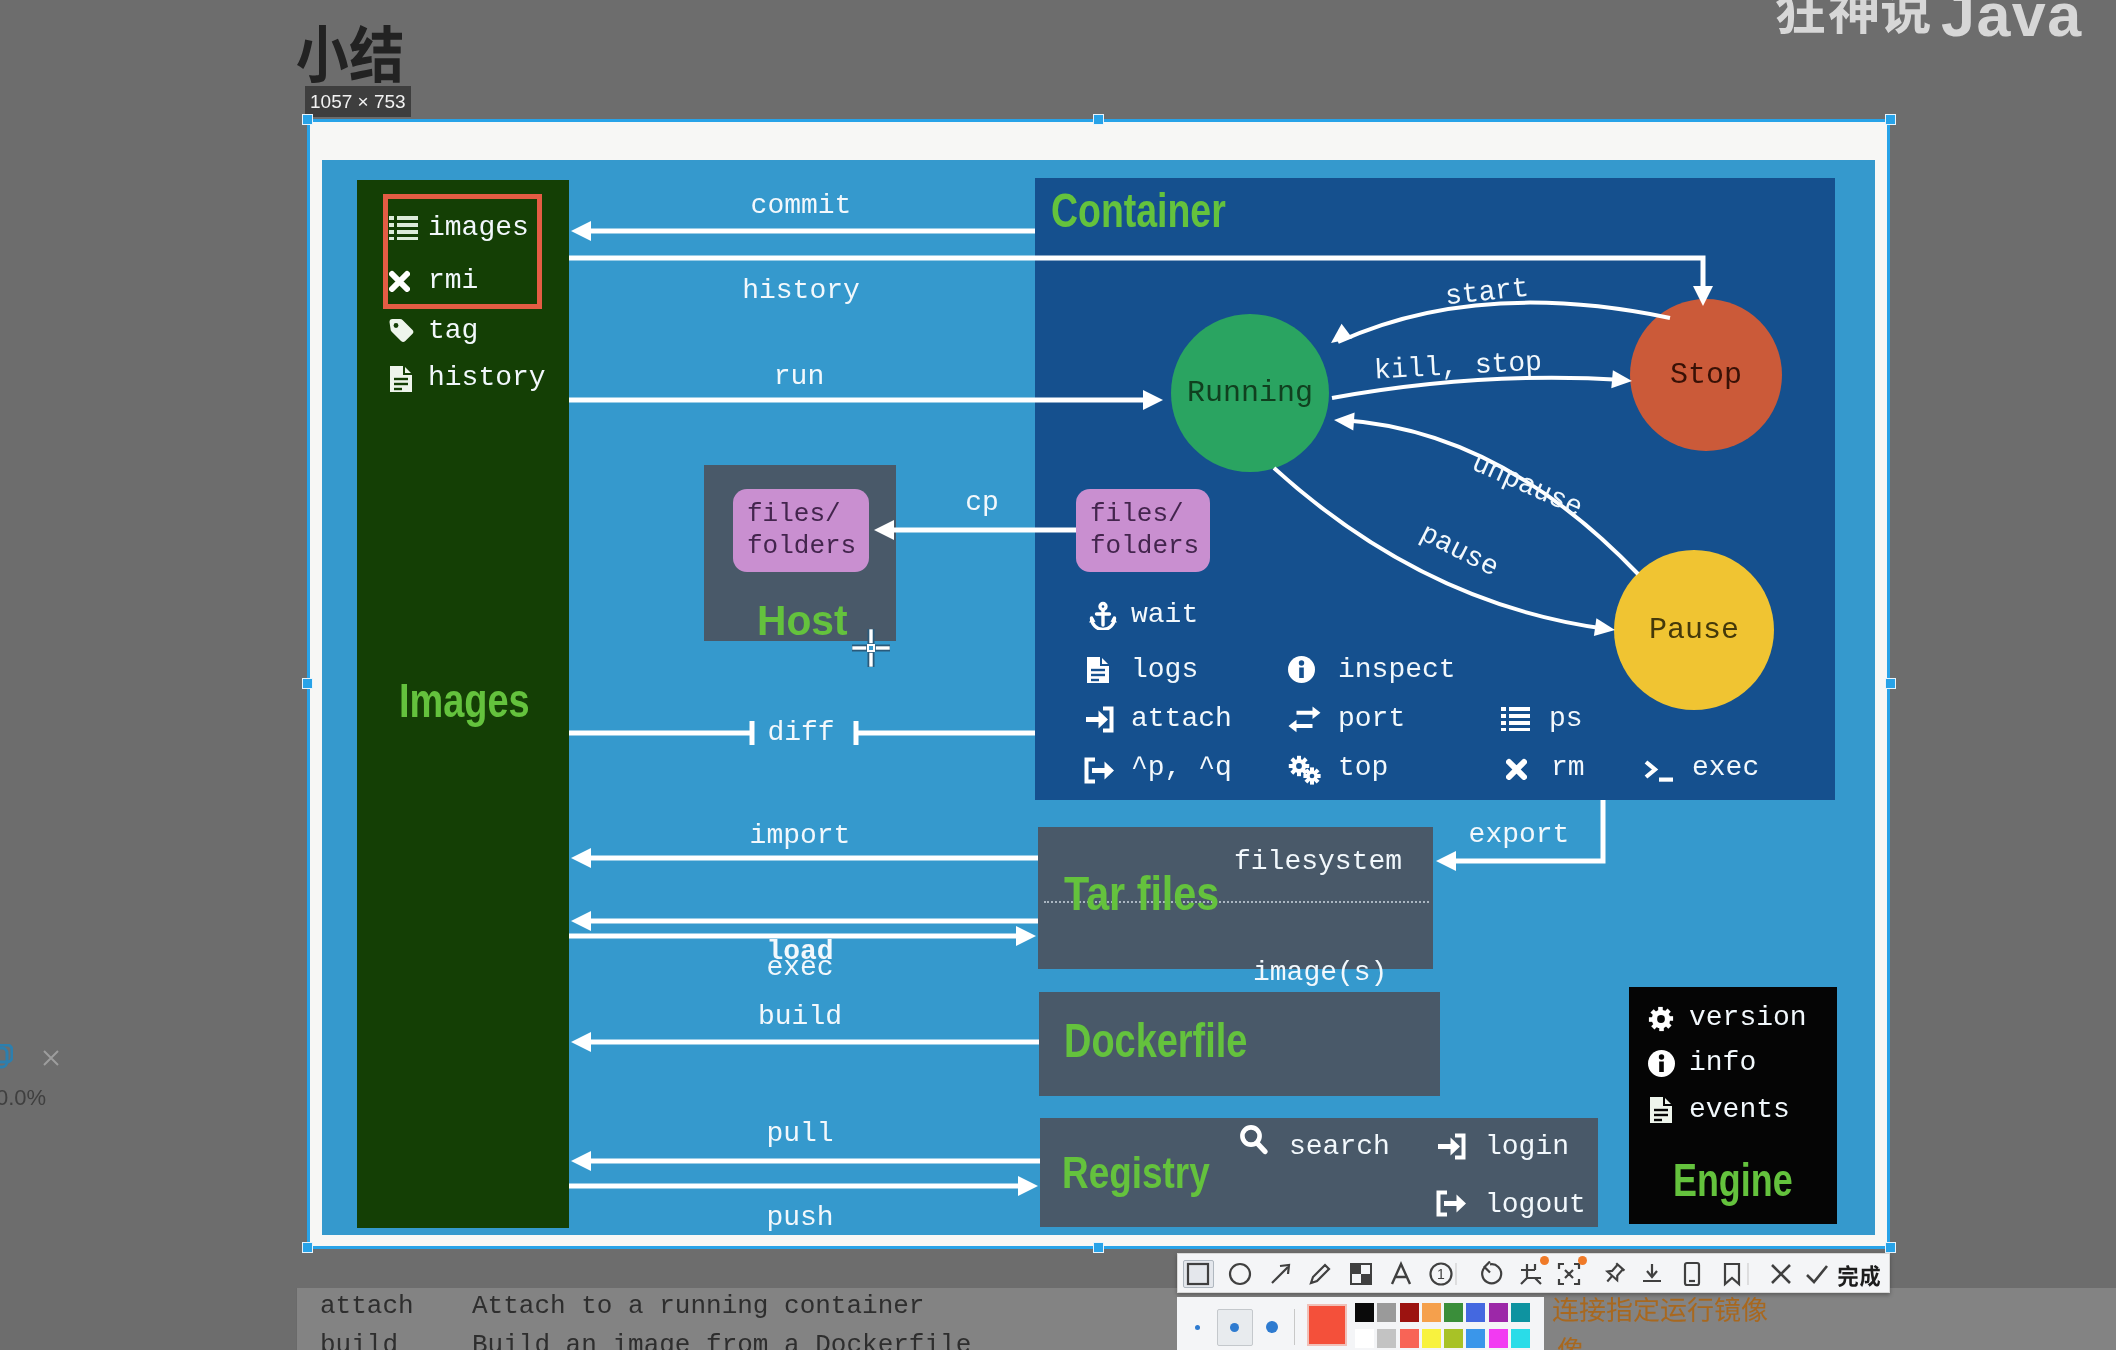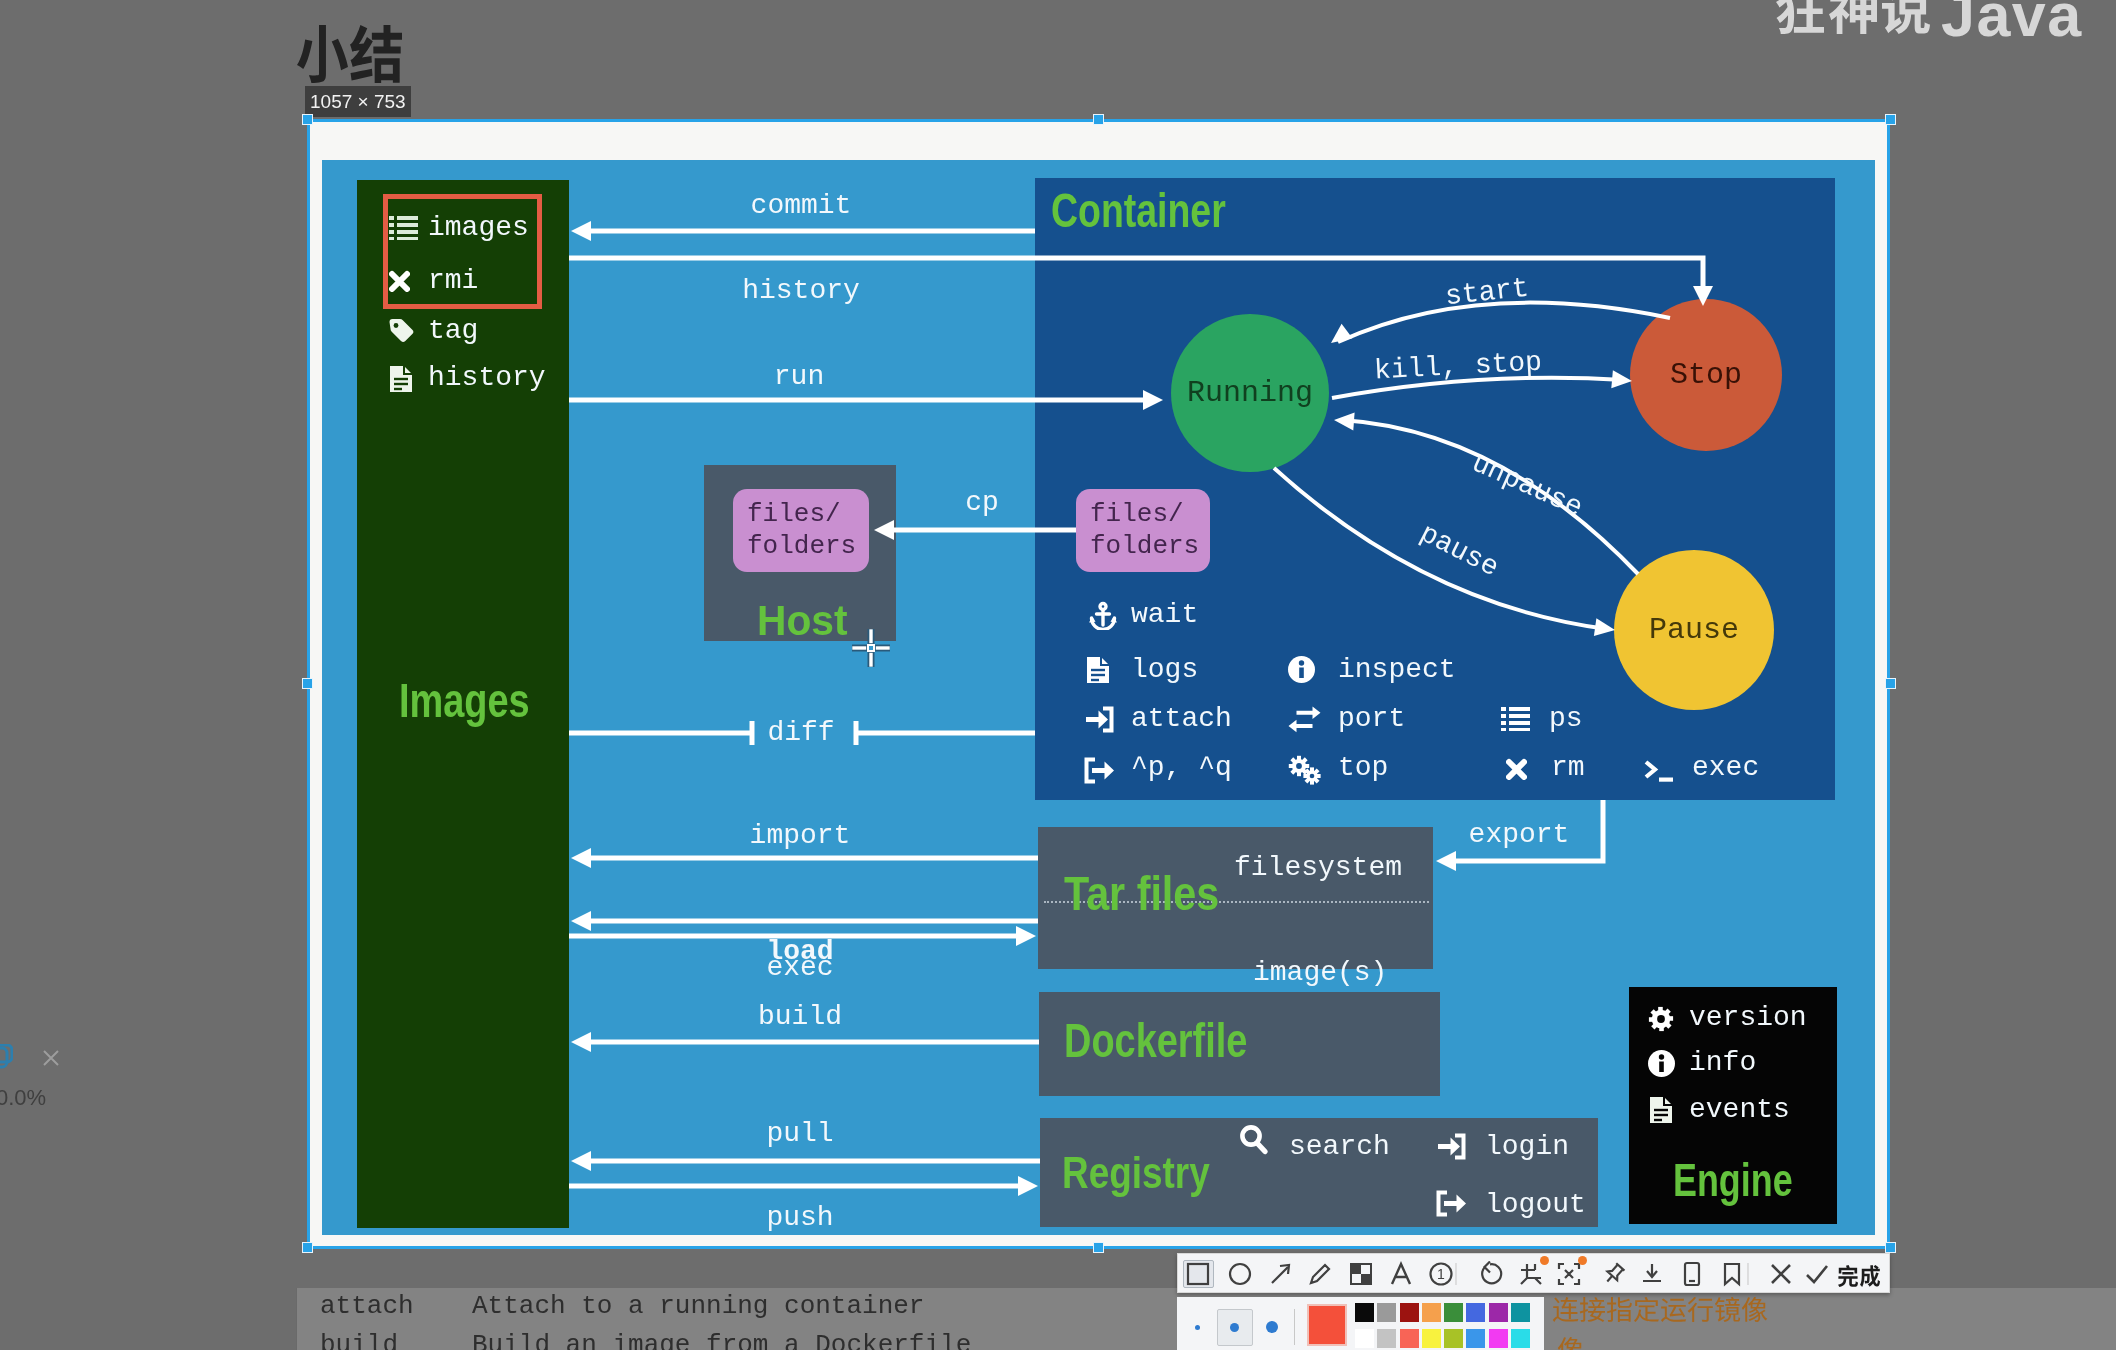--- a/index.html
+++ b/index.html
@@ -215,21 +215,21 @@
       </svg></div>
 <div class="ab" style="left:1551px;top:754px;"><span class="wt">rm</span></div>
 <div class="ab" style="left:1644px;top:760px;"><svg width="31" height="22" viewBox="0 0 31 22">
         <path d="M2 2 l9 7.5 -9 7.5" fill="none" stroke="#fff" stroke-width="4.2"></path>
         <rect x="15" y="17.5" width="14" height="4.2" fill="#fff"></rect>
       </svg></div>
 <div class="ab" style="left:1692px;top:754px;"><span class="wt">exec</span></div>
 <div class="ab" style="left:1038px;top:827px;width:395px;height:142px;background:#495969"></div>
 <div class="ab" style="left:1044px;top:901px;width:385px;height:0;border-top:2px dotted rgba(235,245,252,.6)"></div>
 <div class="ab" style="left:1064px;top:870px;"><span style="display:inline-block;font-family:'Liberation Sans',sans-serif;font-weight:bold;font-size:48px;line-height:48px;color:#64c23d;transform:scaleX(0.86);transform-origin:0 0;white-space:nowrap">Tar files</span></div>
-<div class="ab" style="left:1234px;top:848px;margin-top:6px;"><span class="wt">filesystem</span></div>
+<div class="ab" style="left:1234px;top:848px;"><span class="wt">filesystem</span></div>
 <div class="ab" style="left:1253px;top:923px;margin-top:36px;"><span class="wt">image(s)</span></div>
 <div class="ab" style="left:1039px;top:992px;width:401px;height:104px;background:#495969"></div>
 <div class="ab" style="left:1064px;top:1017px;"><span style="display:inline-block;font-family:'Liberation Sans',sans-serif;font-weight:bold;font-size:48px;line-height:48px;color:#64c23d;transform:scaleX(0.79);transform-origin:0 0;white-space:nowrap">Dockerfile</span></div>
 <div class="ab" style="left:1040px;top:1118px;width:558px;height:109px;background:#495969"></div>
 <div class="ab" style="left:1062px;top:1150px;"><span style="display:inline-block;font-family:'Liberation Sans',sans-serif;font-weight:bold;font-size:45px;line-height:45px;color:#64c23d;transform:scaleX(0.82);transform-origin:0 0;white-space:nowrap">Registry</span></div>
 <div class="ab" style="left:1238px;top:1124px;"><svg width="30" height="32" viewBox="0 0 30 32">
         <circle cx="13" cy="12" r="8.6" fill="none" stroke="#fff" stroke-width="4.6"></circle>
         <line x1="19.5" y1="19.5" x2="27" y2="27.5" stroke="#fff" stroke-width="5.2" stroke-linecap="round"></line>
       </svg></div>
 <div class="ab" style="left:1289px;top:1133px;"><span class="wt">search</span></div>

